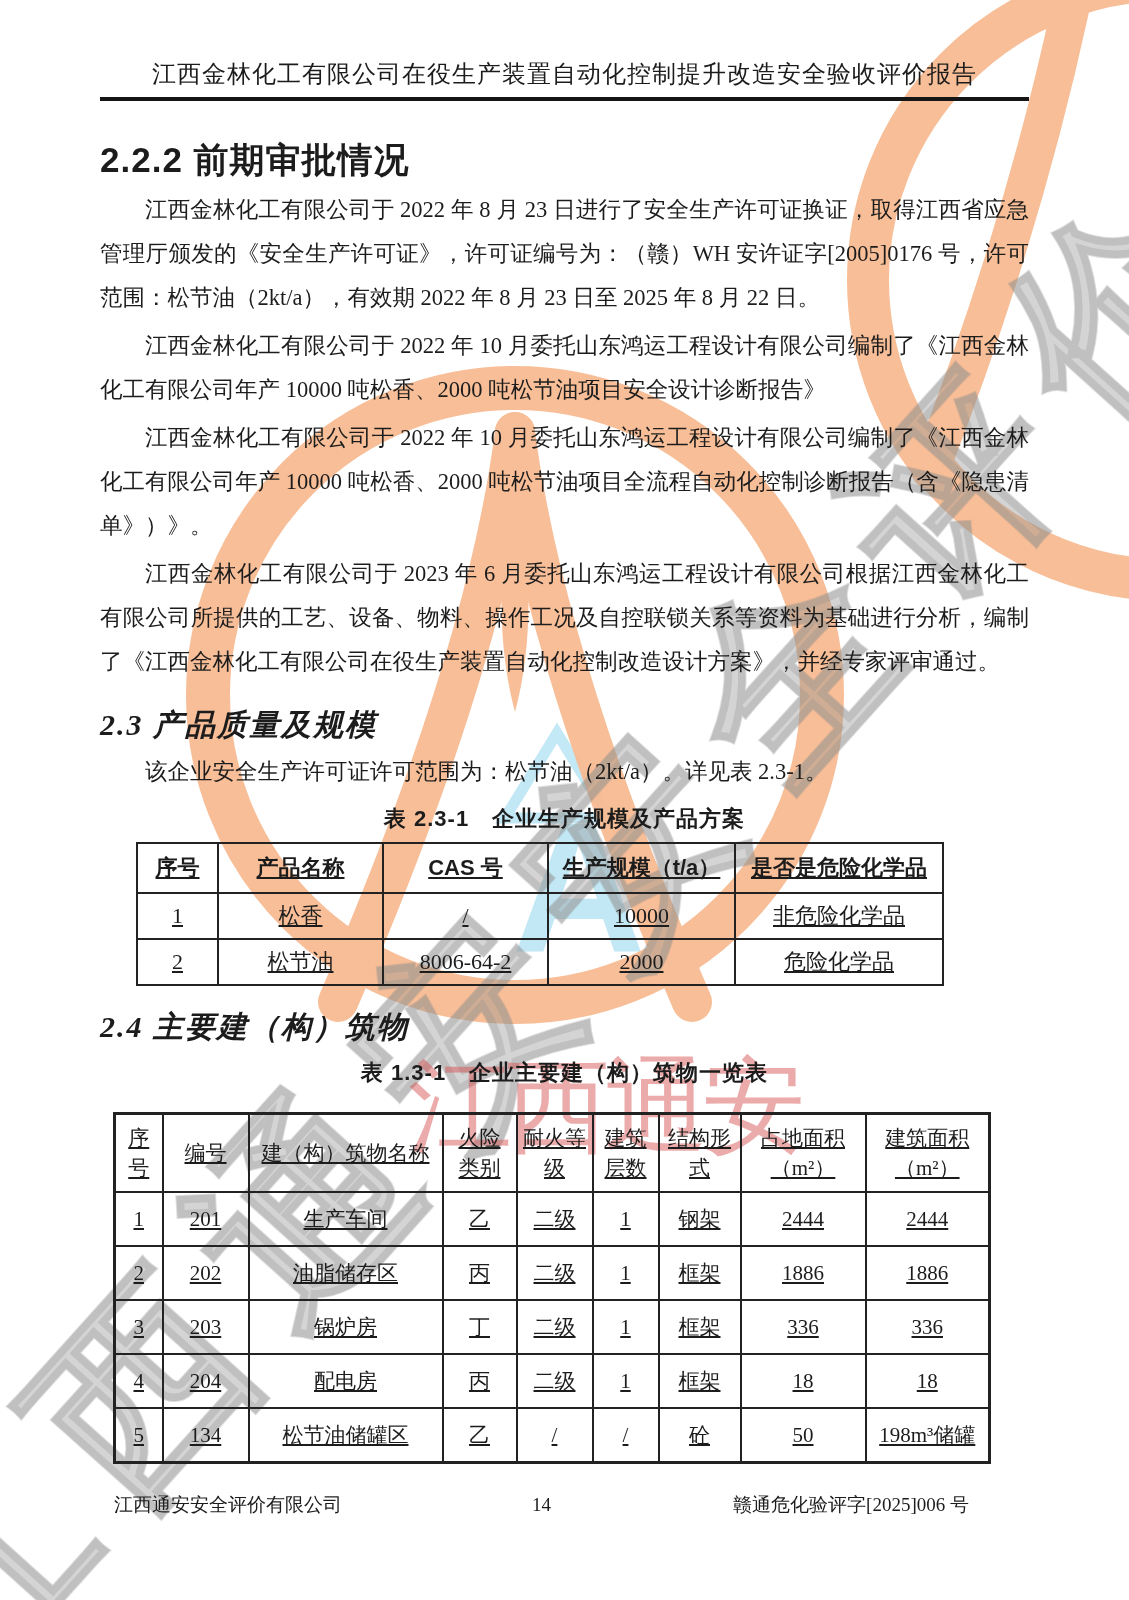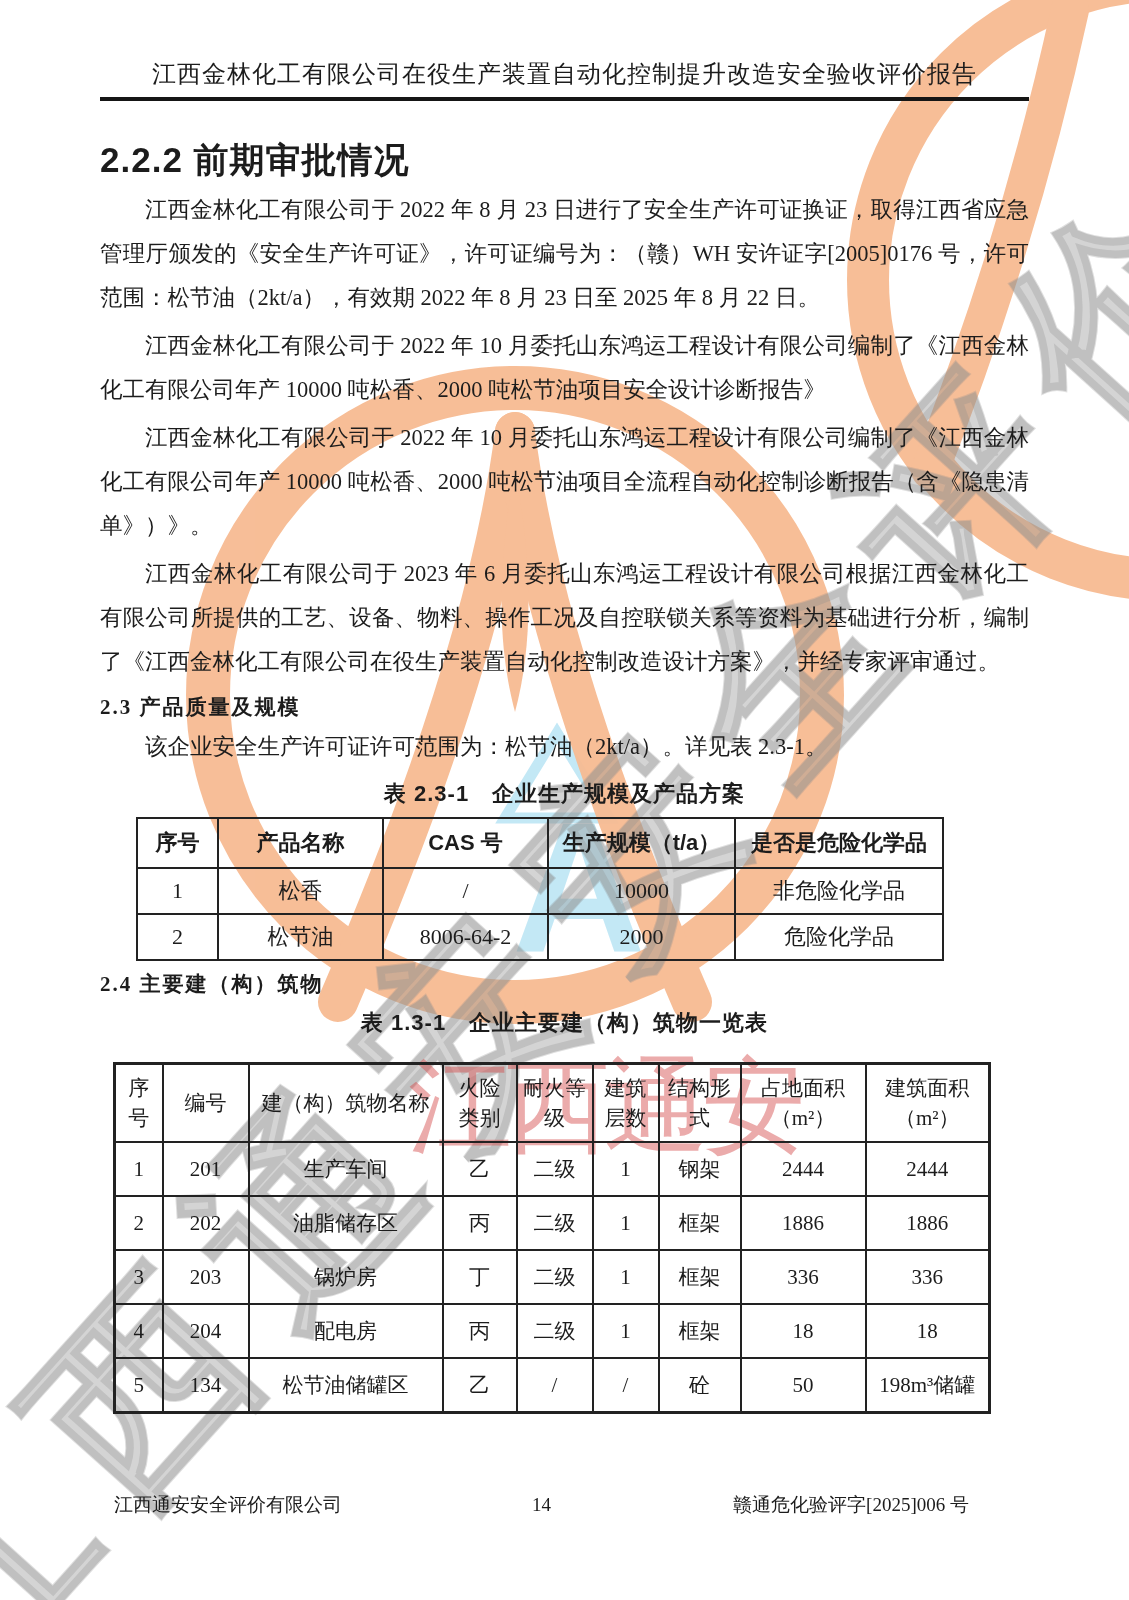--- a/index.html
+++ b/index.html
@@ -30,29 +30,29 @@
   .header-rule{height:4px;background:#151515;margin-top:7px;}
   .h-222{
     margin:36px 0 0 0;font-family:"Liberation Sans","DejaVu Sans",sans-serif;
     font-size:35px;font-weight:bold;letter-spacing:1px;
   }
   .body-p{
     margin:4px 0 0 0;font-size:22.5px;line-height:44px;
     text-align:justify;text-indent:2em;
   }
   .h-italic{
-    margin:9px 0 0 0;font-size:21px;font-weight:bold;
+    margin:21px 0 0 0;font-size:30px;font-weight:bold;font-style:italic;
     letter-spacing:2px;
   }
   .tbl-caption{
     margin:10px 0 0 0;text-align:center;
     font-family:"Liberation Sans","DejaVu Sans",sans-serif;
     font-size:22px;font-weight:bold;letter-spacing:1px;
   }
-  table{border-collapse:collapse;table-layout:fixed;}
+  table{border-collapse:collapse;table-layout:fixed;text-decoration:underline;}
   td,th{border:2px solid #222;text-align:center;vertical-align:middle;padding:2px 5px;
         overflow:hidden;}
   .t231{width:806px;margin:8px 0 0 36px;font-size:22px;}
   .t231 th{font-family:"Liberation Sans","DejaVu Sans",sans-serif;font-size:22px;font-weight:bold;height:44px;}
   .t231 td{height:40px;}
   .t241{width:875px;margin:24px 0 0 13px;font-size:21px;border:3px solid #222;}
   .t241 th{font-weight:normal;font-size:21px;height:72px;line-height:30px;}
   .t241 td{height:48px;}
   .doc-footer{
     position:absolute;left:100px;right:100px;top:1492px;z-index:2;

